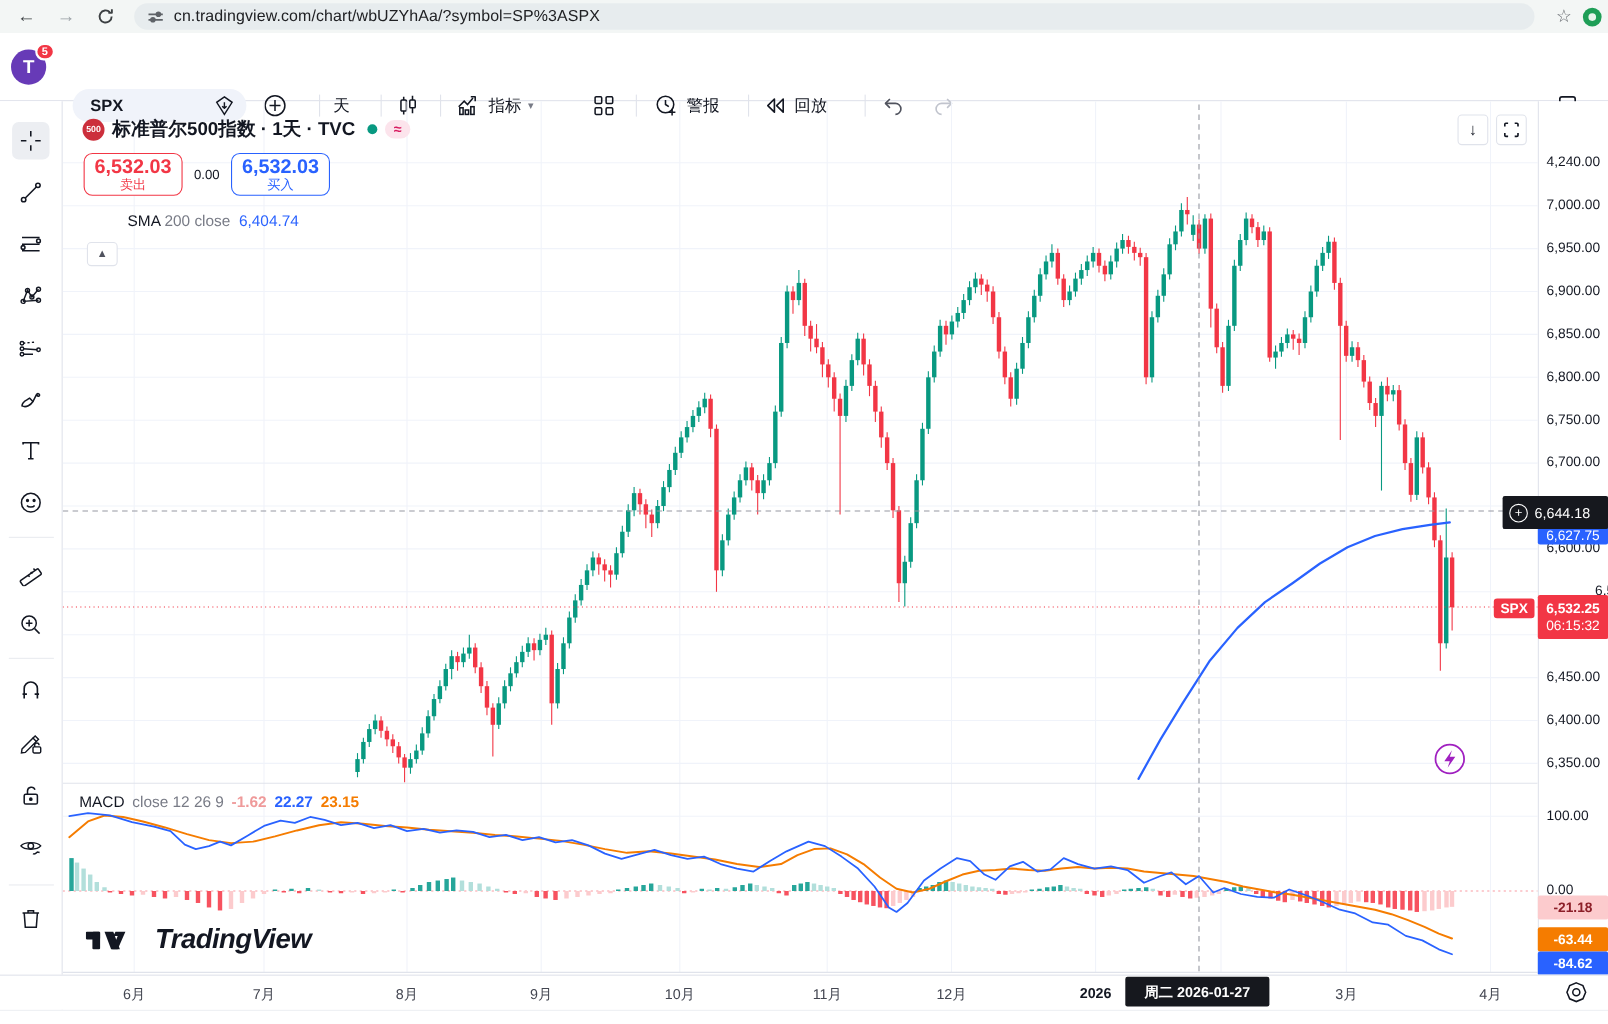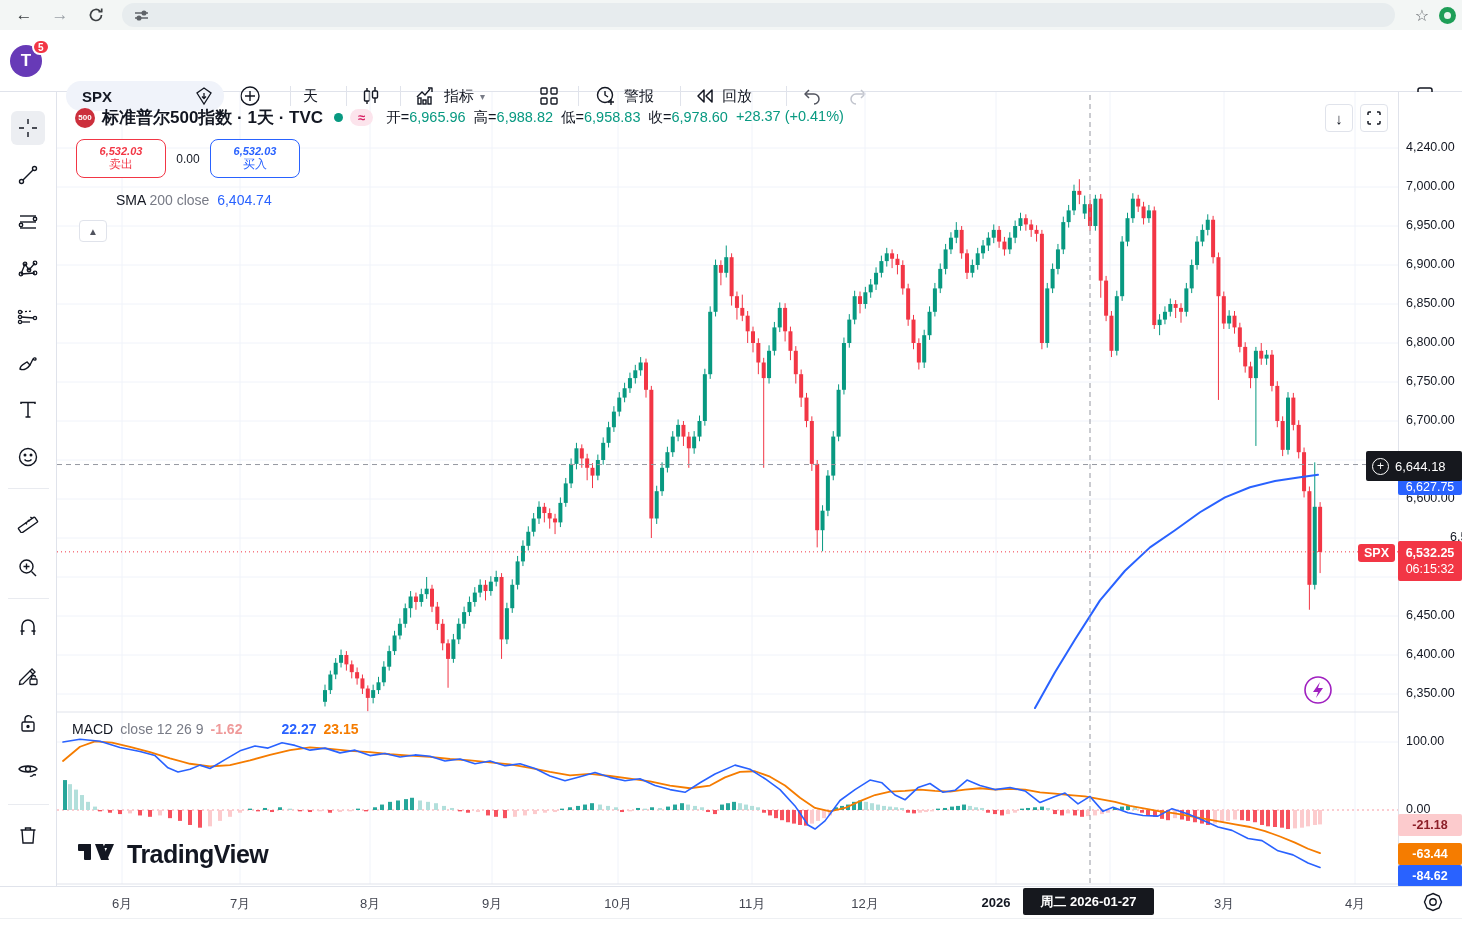--- a/index.html
+++ b/index.html
@@ -42,35 +42,35 @@
   #sym-badge { width:20px; height:20px; border-radius:50%; background:#cc2f3c; color:#fff; font-size:8px; font-weight:bold; display:flex; align-items:center; justify-content:center; }
   #legend .title { font-weight:700; }
   #status-dot { width:9px; height:9px; border-radius:50%; background:#089981; margin-left:4px; }
   #approx-badge { background:#fce4ec; color:#d81b60; border-radius:9px; font-size:13px; font-weight:bold; padding:1px 8px; }
   #ohlc { display:flex; gap:8px; font-size:14.5px; margin-left:6px; }
   #ohlc .lab { color:#131722; }
   #ohlc .val { color:#089981; }
 
   #trade-row { position:absolute; left:76px; top:139px; display:flex; align-items:center; }
   .trade-btn { width:90px; height:39px; border-radius:8px; background:#fff; display:flex; flex-direction:column; align-items:center; justify-content:center; line-height:1.15; }
-  .trade-btn .p { font-size:11px; font-weight:bold;font-style:italic; }
+  .trade-btn .p { font-size:18px; font-weight:bold; }
   .trade-btn .l { font-size:12px; }
   #sell-btn { border:1px solid #f23645; color:#f23645; }
   #buy-btn  { border:1px solid #2962ff; color:#2962ff; }
   #spread { width:44px; text-align:center; font-size:12px; color:#131722; }
 
   #sma-legend { position:absolute; left:72px; top:192px; font-size:14px; color:#131722;margin-left:44px; }
   #sma-legend .gray { color:#787b86; }
   #sma-legend .val { color:#2962ff; }
   #collapse-btn { position:absolute; left:79px; top:220px; width:28px; height:22px; border:1px solid #e0e3eb; border-radius:4px; background:#fff; color:#50535e; font-size:10px; display:flex; align-items:center; justify-content:center; }
 
   #macd-legend { position:absolute; left:72px; top:721px; font-size:14px; color:#131722; display:flex; gap:7px; }
   #macd-legend .gray { color:#787b86; }
   #macd-legend .hist-v { color:#ef9a9a; font-weight:bold; }
-  #macd-legend .macd-v { color:#2962ff; font-weight:bold;margin-left:32px; }
+  #macd-legend .macd-v { color:#2962ff; font-weight:bold; }
   #macd-legend .sig-v { color:#f57c00; font-weight:bold; }
 
   
   .mini-btn { position:absolute; width:28px; height:28px; border:1px solid #e0e3eb; border-radius:4px; background:#fff; color:#131722; display:flex; align-items:center; justify-content:center; font-size:15px; }
   #usd-btn { position:absolute; left:1398px; top:104px; width:62px; height:28px; background:#fff; display:flex; align-items:center; justify-content:center; gap:5px; font-size:14px; font-weight:bold; color:#131722; }
 
   
   #price-axis { position:absolute; left:1398px; top:92px; width:64px; height:794px; border-left:1px solid #e0e3eb; background:#fff; }
   .ax-lab { position:absolute; left:0; width:64px; text-align:left; padding-left:7px; font-size:12.5px; color:#131722; }
 
@@ -87,21 +87,21 @@
   
   #time-axis { position:absolute; left:0; top:886px; width:1462px; height:32px; border-top:1px solid #e0e3eb; background:#fff; }
   .t-lab { position:absolute; top:8px; transform:translateX(-50%); font-size:13px; color:#434651; }
   .t-lab.bold { font-weight:bold; color:#131722; }
   #date-tip { position:absolute; left:1023px; top:1px; width:131px; height:27px; background:#16181e; color:#fff; font-size:13px; font-weight:bold; display:flex; align-items:center; justify-content:center; border-radius:2px; }
   #clock-ico { position:absolute; left:1422px; top:4px; width:22px; height:22px; color:#131722; }
 
   #bottom-strip { position:absolute; left:0; top:918px; width:1462px; height:13px; background:#fff; border-top:1px solid #eef0f3; }
 
   
-  #tv-logo { position:absolute; left:78px; top:840px; display:flex; align-items:flex-start; gap:9px; z-index:2; }
+  #tv-logo { position:absolute; left:78px; top:840px; display:flex; align-items:center; gap:23px; z-index:2;font-style:italic; }
   #tv-logo .word { font-size:25px; font-weight:bold; color:#131722; letter-spacing:-0.5px; }
 </style>
 </head>
 <body>
 <div id="stage">
 
   <div id="browser">
     <div class="nav-ico">←</div>
     <div class="nav-ico dim">→</div>
     <div class="nav-ico">
@@ -112,20 +112,21 @@
     </div>
     <div id="urlpill">
       <svg width="15" height="15" viewBox="0 0 15 15" style="margin-right:9px">
           <g stroke="#5f6368" stroke-width="1.5" fill="none">
             <line x1="1" y1="5" x2="14" y2="5"></line>
             <line x1="1" y1="10" x2="14" y2="10"></line>
             <circle cx="10" cy="5" r="1.8" fill="#5f6368"></circle>
             <circle cx="5" cy="10" r="1.8" fill="#5f6368"></circle>
           </g>
         </svg>
+      <span id="urltext">cn.tradingview.com/chart/wbUZYhAa/?symbol=SP%3ASPX</span>
     </div>
     <div id="star">☆</div>
     <div id="ext-dot"></div>
   </div>
 
   <div id="toolbar">
     <div id="avatar">T</div>
     <div id="avatar-badge">5</div>
     <div id="symbol-pill">
       <span class="sym">SPX</span>
@@ -915,27 +916,20 @@
         <circle cx="1318" cy="690" r="13" fill="none" stroke="#a020c0" stroke-width="1.6"></circle>
         <path d="M1320 682 L1313 692 L1318 692 L1316 698 L1323 688 L1318 688 Z" fill="#a020c0"></path>
       </svg>
   </div>
 
   <div id="legend">
     <div id="sym-badge">500</div>
     <span class="title">标准普尔500指数 · 1天 · TVC</span>
     <span id="status-dot"></span>
     <span id="approx-badge">≈</span>
-    <div id="ohlc">
-      <span><span class="lab">开=</span><span class="val">6,965.96</span></span>
-      <span><span class="lab">高=</span><span class="val">6,988.82</span></span>
-      <span><span class="lab">低=</span><span class="val">6,958.83</span></span>
-      <span><span class="lab">收=</span><span class="val">6,978.60</span></span>
-      <span class="val">+28.37 (+0.41%)</span>
-    </div>
   </div>
 
   <div id="trade-row">
     <div id="sell-btn" class="trade-btn">
       <span class="p">6,532.03</span>
         <span class="l">卖出</span>
     </div>
     <div id="spread">0.00</div>
     <div id="buy-btn" class="trade-btn">
       <span class="p">6,532.03</span>

